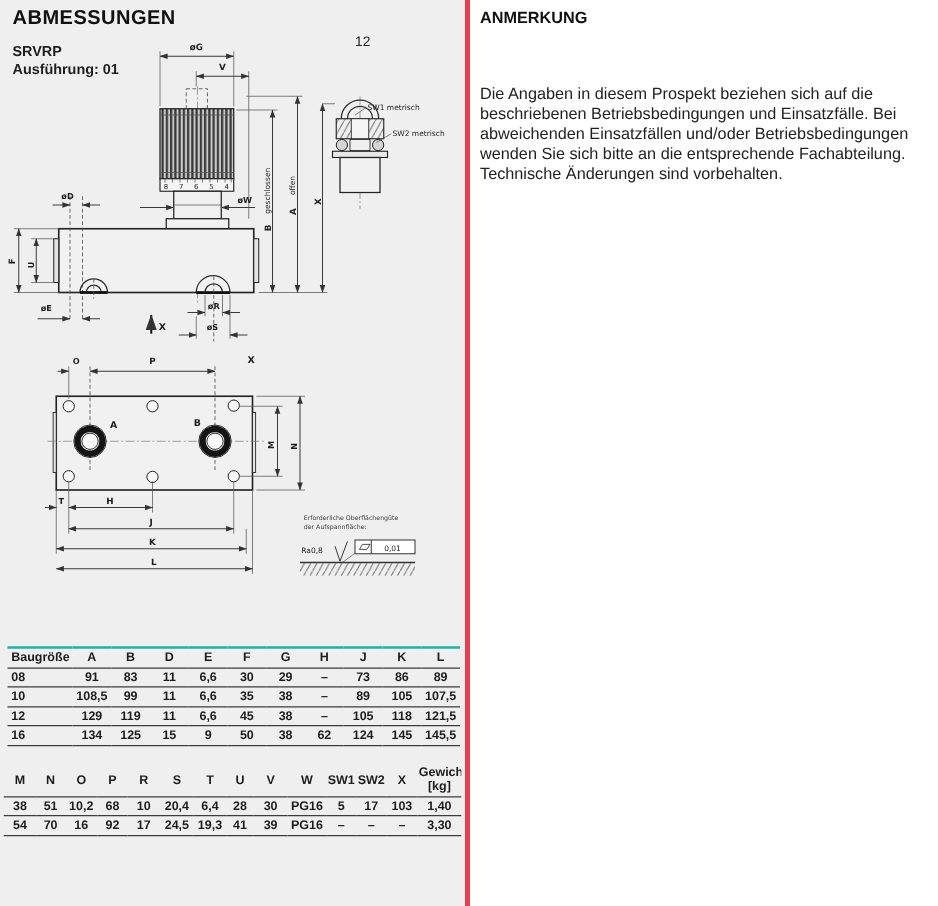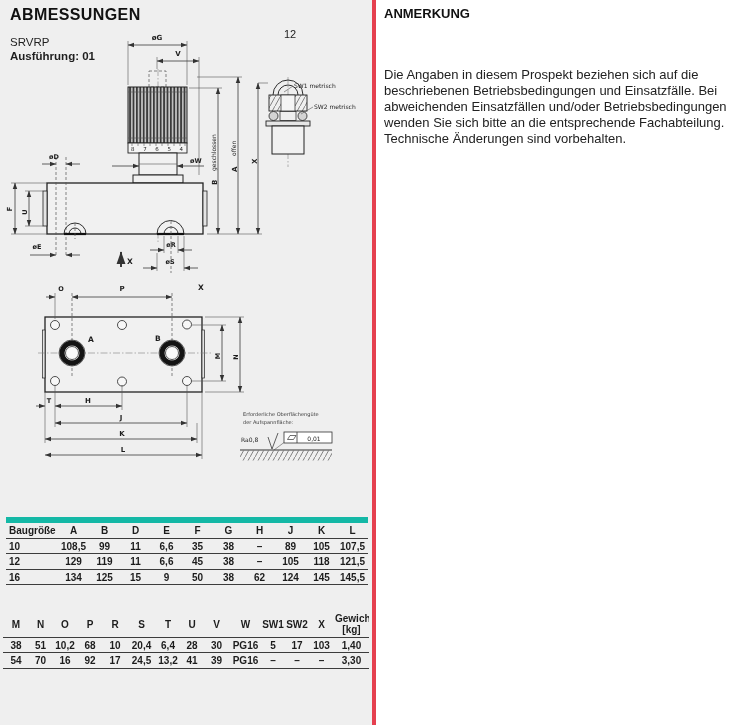--- a/index.html
+++ b/index.html
@@ -4,36 +4,36 @@
 <style>
   html,body{margin:0;padding:0;background:#fff;}
   #page{position:relative;width:750px;height:725px;background:#ffffff;overflow:hidden;
         font-family:"Liberation Sans","DejaVu Sans",sans-serif;color:#1e1e1e;}
   #left-panel{position:absolute;left:0;top:0;width:372px;height:725px;background:#efefef;}
   #separator{position:absolute;left:372px;top:0;width:4px;height:725px;}
   #right-panel{position:absolute;left:376px;top:0;width:374px;height:576px;background:#ffffff;}
 
   .abs{position:absolute;}
   #page-title{left:10px;top:6px;font-size:16px;font-weight:bold;letter-spacing:.4px;color:#111;}
-  #product-name{left:10px;top:36px;font-size:11.5px;font-weight:normal;}
+  #product-name{left:10px;top:36px;font-size:11.5px;font-weight:bold;}
   #product-version{left:10px;top:50px;font-size:11.5px;font-weight:bold;}
   #page-number{left:284px;top:28px;font-size:11px;color:#222;}
 
   #drawing-svg{position:absolute;left:0;top:25px;}
 
   #note-heading{position:absolute;left:8px;top:6px;font-size:13px;font-weight:bold;color:#111;}
   #note-body{position:absolute;left:8px;top:26px;width:356px;font-size:13px;line-height:16px;color:#222;margin-top:41px;}
 
   .table-wrap{position:absolute;}
   #table1-wrap{left:6px;top:517px;width:362px;}
   #table2-wrap{left:3px;top:611px;width:366px;}
   table.dimtable{border-collapse:collapse;width:100%;table-layout:fixed;
     font-size:10px;font-weight:bold;color:#1c1c1c;font-family:"Liberation Sans","DejaVu Sans",sans-serif;}
   table.dimtable th,table.dimtable td{padding:2px 1px 1.5px 1px;text-align:center;overflow:hidden;white-space:pre-line;line-height:11px;}
-  #table1 thead tr{border-top:6px solid #14b8a6;border-bottom:1.5px solid #3c3c3c;}
+  #table1 thead tr{border-top:2px solid #14b8a6;border-bottom:1.5px solid #3c3c3c;}
   #table1 tbody tr{border-bottom:1.5px solid #3c3c3c;}
   #table1 th:first-child,#table1 td:first-child{text-align:left;padding-left:3px;}
   #table2 thead tr{border-bottom:1.5px solid #3c3c3c;}
   #table2 tbody tr{border-bottom:1.5px solid #3c3c3c;}
 
   
   .ln{stroke:#2e2e2e;stroke-width:1;fill:none;}
   .thin{stroke:#555;stroke-width:.6;fill:none;}
   .dim{stroke:#3a3a3a;stroke-width:.8;fill:none;}
   .dash{stroke:#555;stroke-width:.7;fill:none;stroke-dasharray:3 2;}
@@ -304,20 +304,33 @@
               <th>E</th>
               <th>F</th>
               <th>G</th>
               <th>H</th>
               <th>J</th>
               <th>K</th>
               <th>L</th>
             </tr>
         </thead>
         <tbody>
+            <tr>
+              <td>08</td>
+              <td>91</td>
+              <td>83</td>
+              <td>11</td>
+              <td>6,6</td>
+              <td>30</td>
+              <td>29</td>
+              <td>–</td>
+              <td>73</td>
+              <td>86</td>
+              <td>89</td>
+            </tr>
             <tr>
               <td>10</td>
               <td>108,5</td>
               <td>99</td>
               <td>11</td>
               <td>6,6</td>
               <td>35</td>
               <td>38</td>
               <td>–</td>
               <td>89</td>
@@ -408,21 +421,21 @@
               <td>103</td>
               <td>1,40</td>
             </tr>
             <tr>
               <td>54</td>
               <td>70</td>
               <td>16</td>
               <td>92</td>
               <td>17</td>
               <td>24,5</td>
-              <td>13,2</td>
+              <td>19,3</td>
               <td>41</td>
               <td>39</td>
               <td>PG16</td>
               <td>–</td>
               <td>–</td>
               <td>–</td>
               <td>3,30</td>
             </tr>
           </tbody>
       </table>

